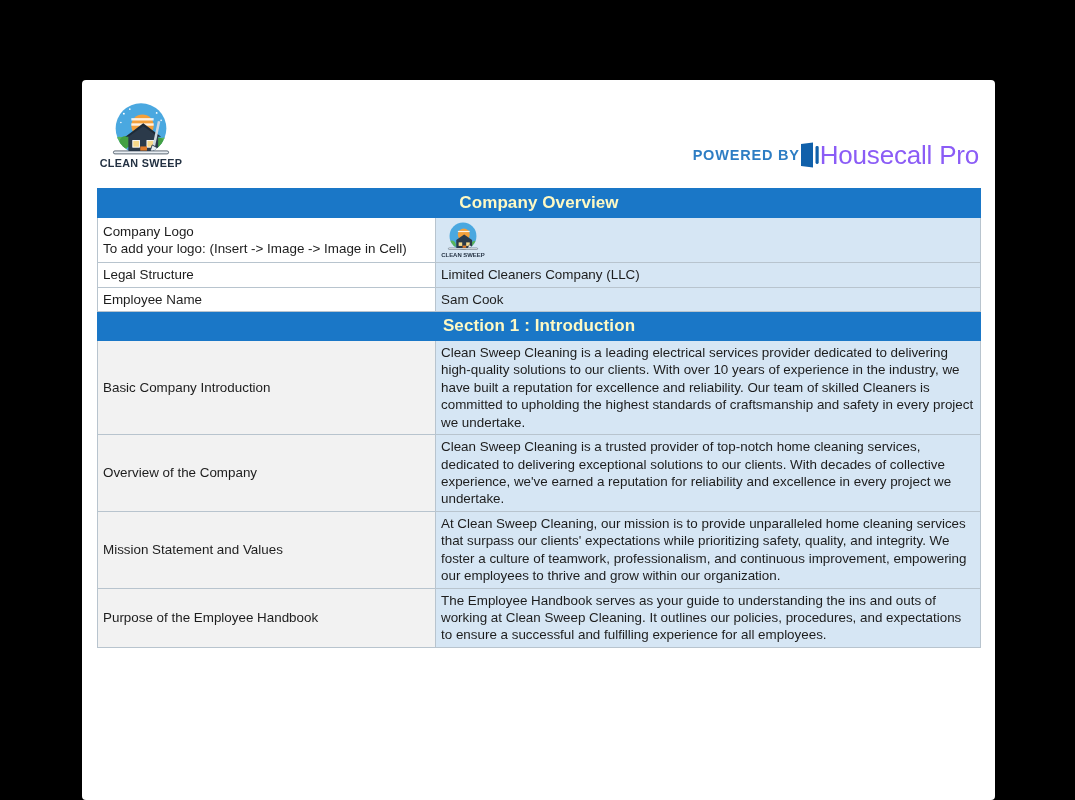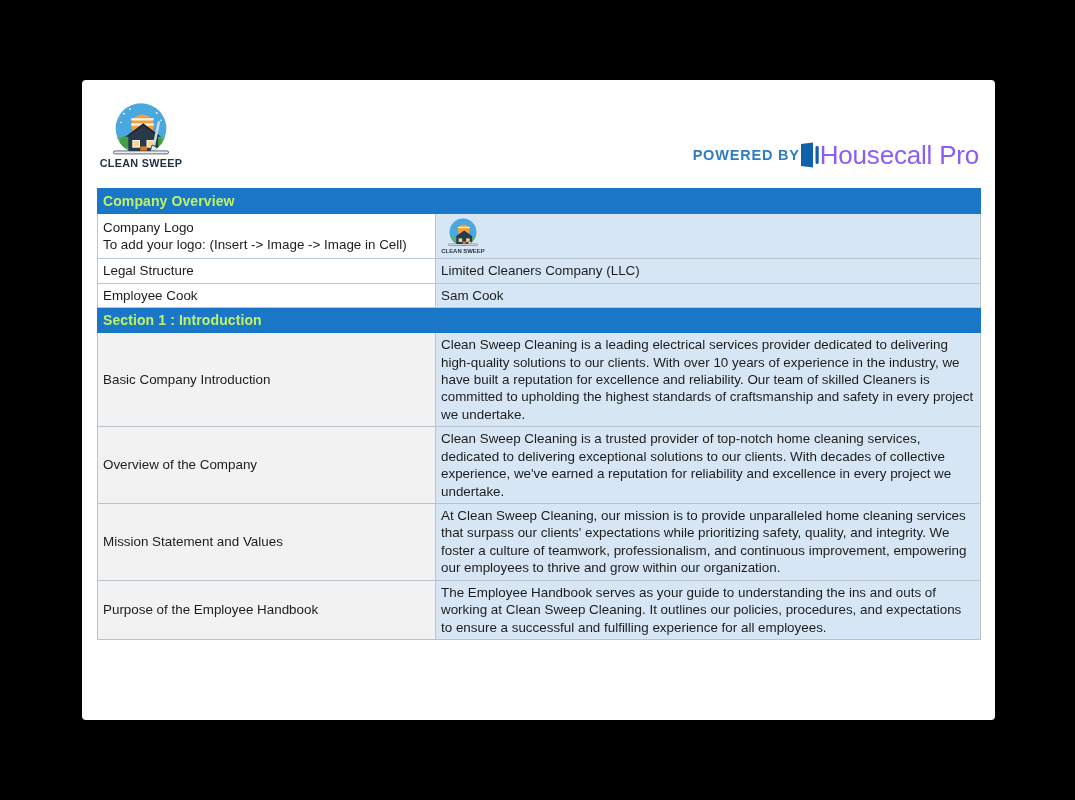--- a/index.html
+++ b/index.html
@@ -11,21 +11,21 @@
     width: 1075px;
     height: 800px;
     font-family: "Liberation Sans", sans-serif;
     overflow: hidden;
   }
   .page {
     position: absolute;
     left: 82px;
     top: 80px;
     width: 913px;
-    height: 640px;
+    height: 720px;
     background: #ffffff;
     border-radius: 4px;
   }
 
   
   .doc-header {
     position: relative;
     height: 104px;
   }
   .brand-logo {
@@ -77,26 +77,27 @@
     border: 1px solid #b8c4ce;
     padding: 3px 5px;
     vertical-align: middle;
     line-height: 1.30;
   }
   col.c-label { width: 338px; }
   col.c-value { width: 545px; }
 
   tr.band td {
     background: #1a77c7;
-    color: #bef264;
+    color: #fef9c3;
     font-weight: bold;
-    font-size: 14px;
+    font-size: 17px;
     padding: 3px 5px;
     border: 1px solid #1a77c7;
     letter-spacing: 0.1px;
+    text-align: center;
   }
 
   td.label-white { background: #ffffff; }
   td.label-grey  { background: #f2f2f2; }
   td.value-blue  { background: #d6e6f4; }
 
   td.logo-cell {
     background: #d6e6f4;
     padding: 2px 5px;
   }
@@ -200,21 +201,21 @@
       </tr>
 
 
       <tr>
         <td class="label-white">Legal Structure</td>
         <td class="value-blue">Limited Cleaners Company (LLC)</td>
       </tr>
 
 
       <tr>
-        <td class="label-white">Employee Cook</td>
+        <td class="label-white">Employee Name</td>
         <td class="value-blue">Sam Cook</td>
       </tr>
 
       <tr class="band">
         <td colspan="2">Section 1 : Introduction</td>
       </tr>
 
       <tr>
         <td class="label-grey sec-label">Basic Company Introduction</td>
         <td class="value-blue sec-value">Clean Sweep Cleaning is a leading electrical services provider dedicated to delivering high-quality solutions to our clients. With over 10 years of experience in the industry, we have built a reputation for excellence and reliability. Our team of skilled Cleaners is committed to upholding the highest standards of craftsmanship and safety in every project we undertake.</td>

